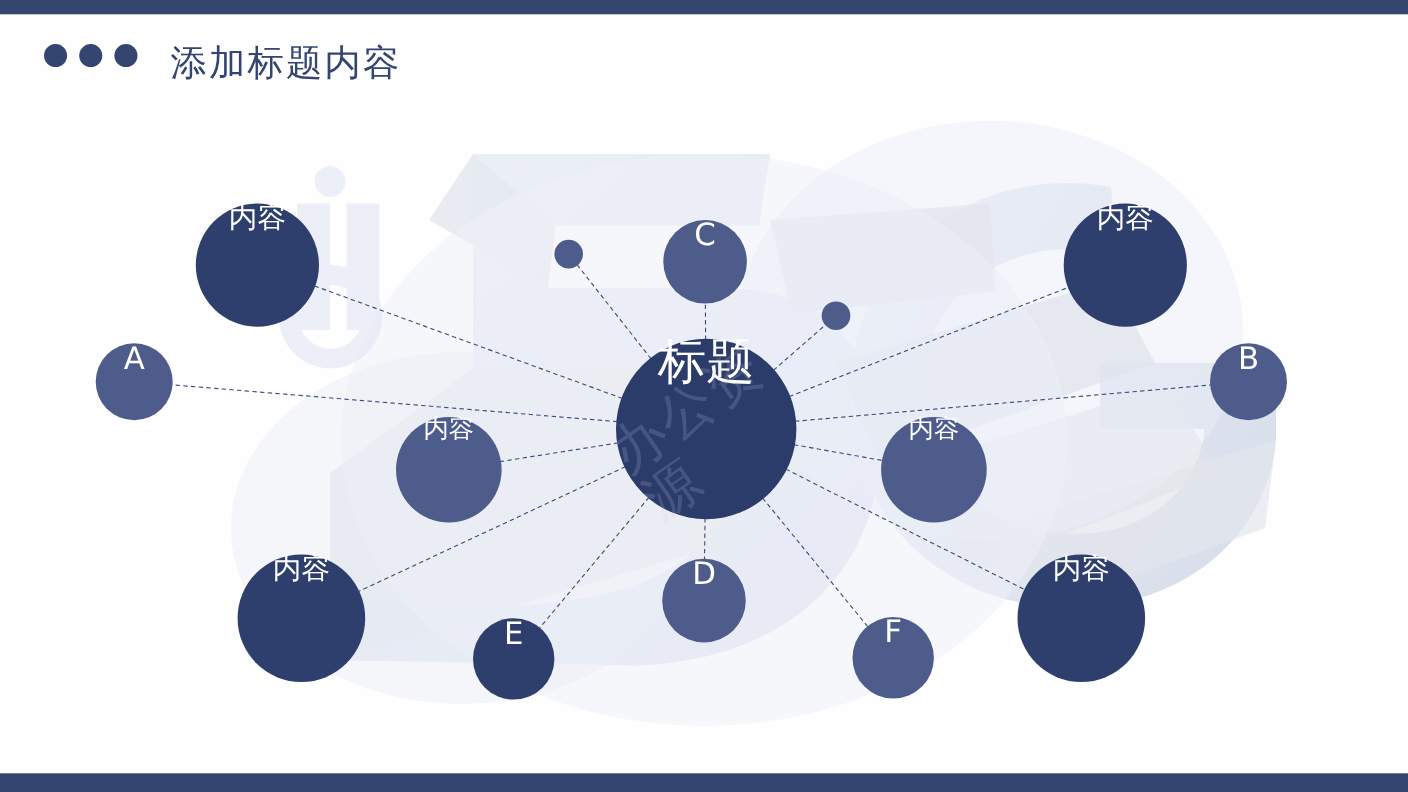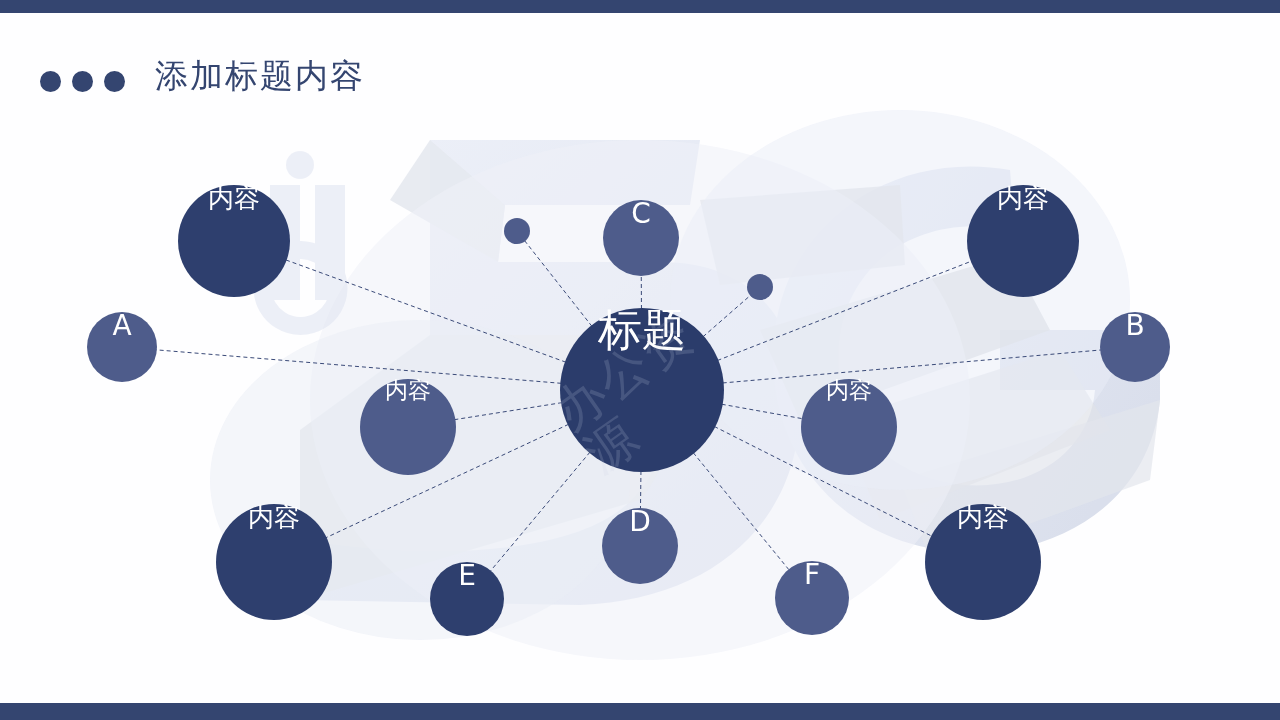--- a/index.html
+++ b/index.html
@@ -9,21 +9,21 @@
     font-family:"Liberation Sans","DejaVu Sans",sans-serif;
     position:relative;
   }
   #slide{position:absolute;inset:0;width:1280px;height:720px;overflow:hidden;background:#fefeff;}
 
   .bar{position:absolute;left:0;width:1280px;background:#344570;}
   .bar-top{top:0;height:13px;}
   .bar-bottom{bottom:0;height:17px;}
 
   
-  .header{position:absolute;left:0;top:40px;width:1044px;height:52px;display:flex;align-items:flex-end;}
+  .header{position:absolute;left:0;top:40px;width:1044px;height:52px;display:flex;align-items:flex-start;}
   .dots{display:flex;align-items:center;gap:11px;margin-left:40px;}
   .dot{width:21px;height:21px;border-radius:50%;background:#344570;}
   .page-title{
     margin-left:30px;
     font-size:33px;
     line-height:1;
     color:#344570;
     letter-spacing:2px;
     font-family:"DejaVu Sans","Liberation Sans",sans-serif;
     font-weight:400;

